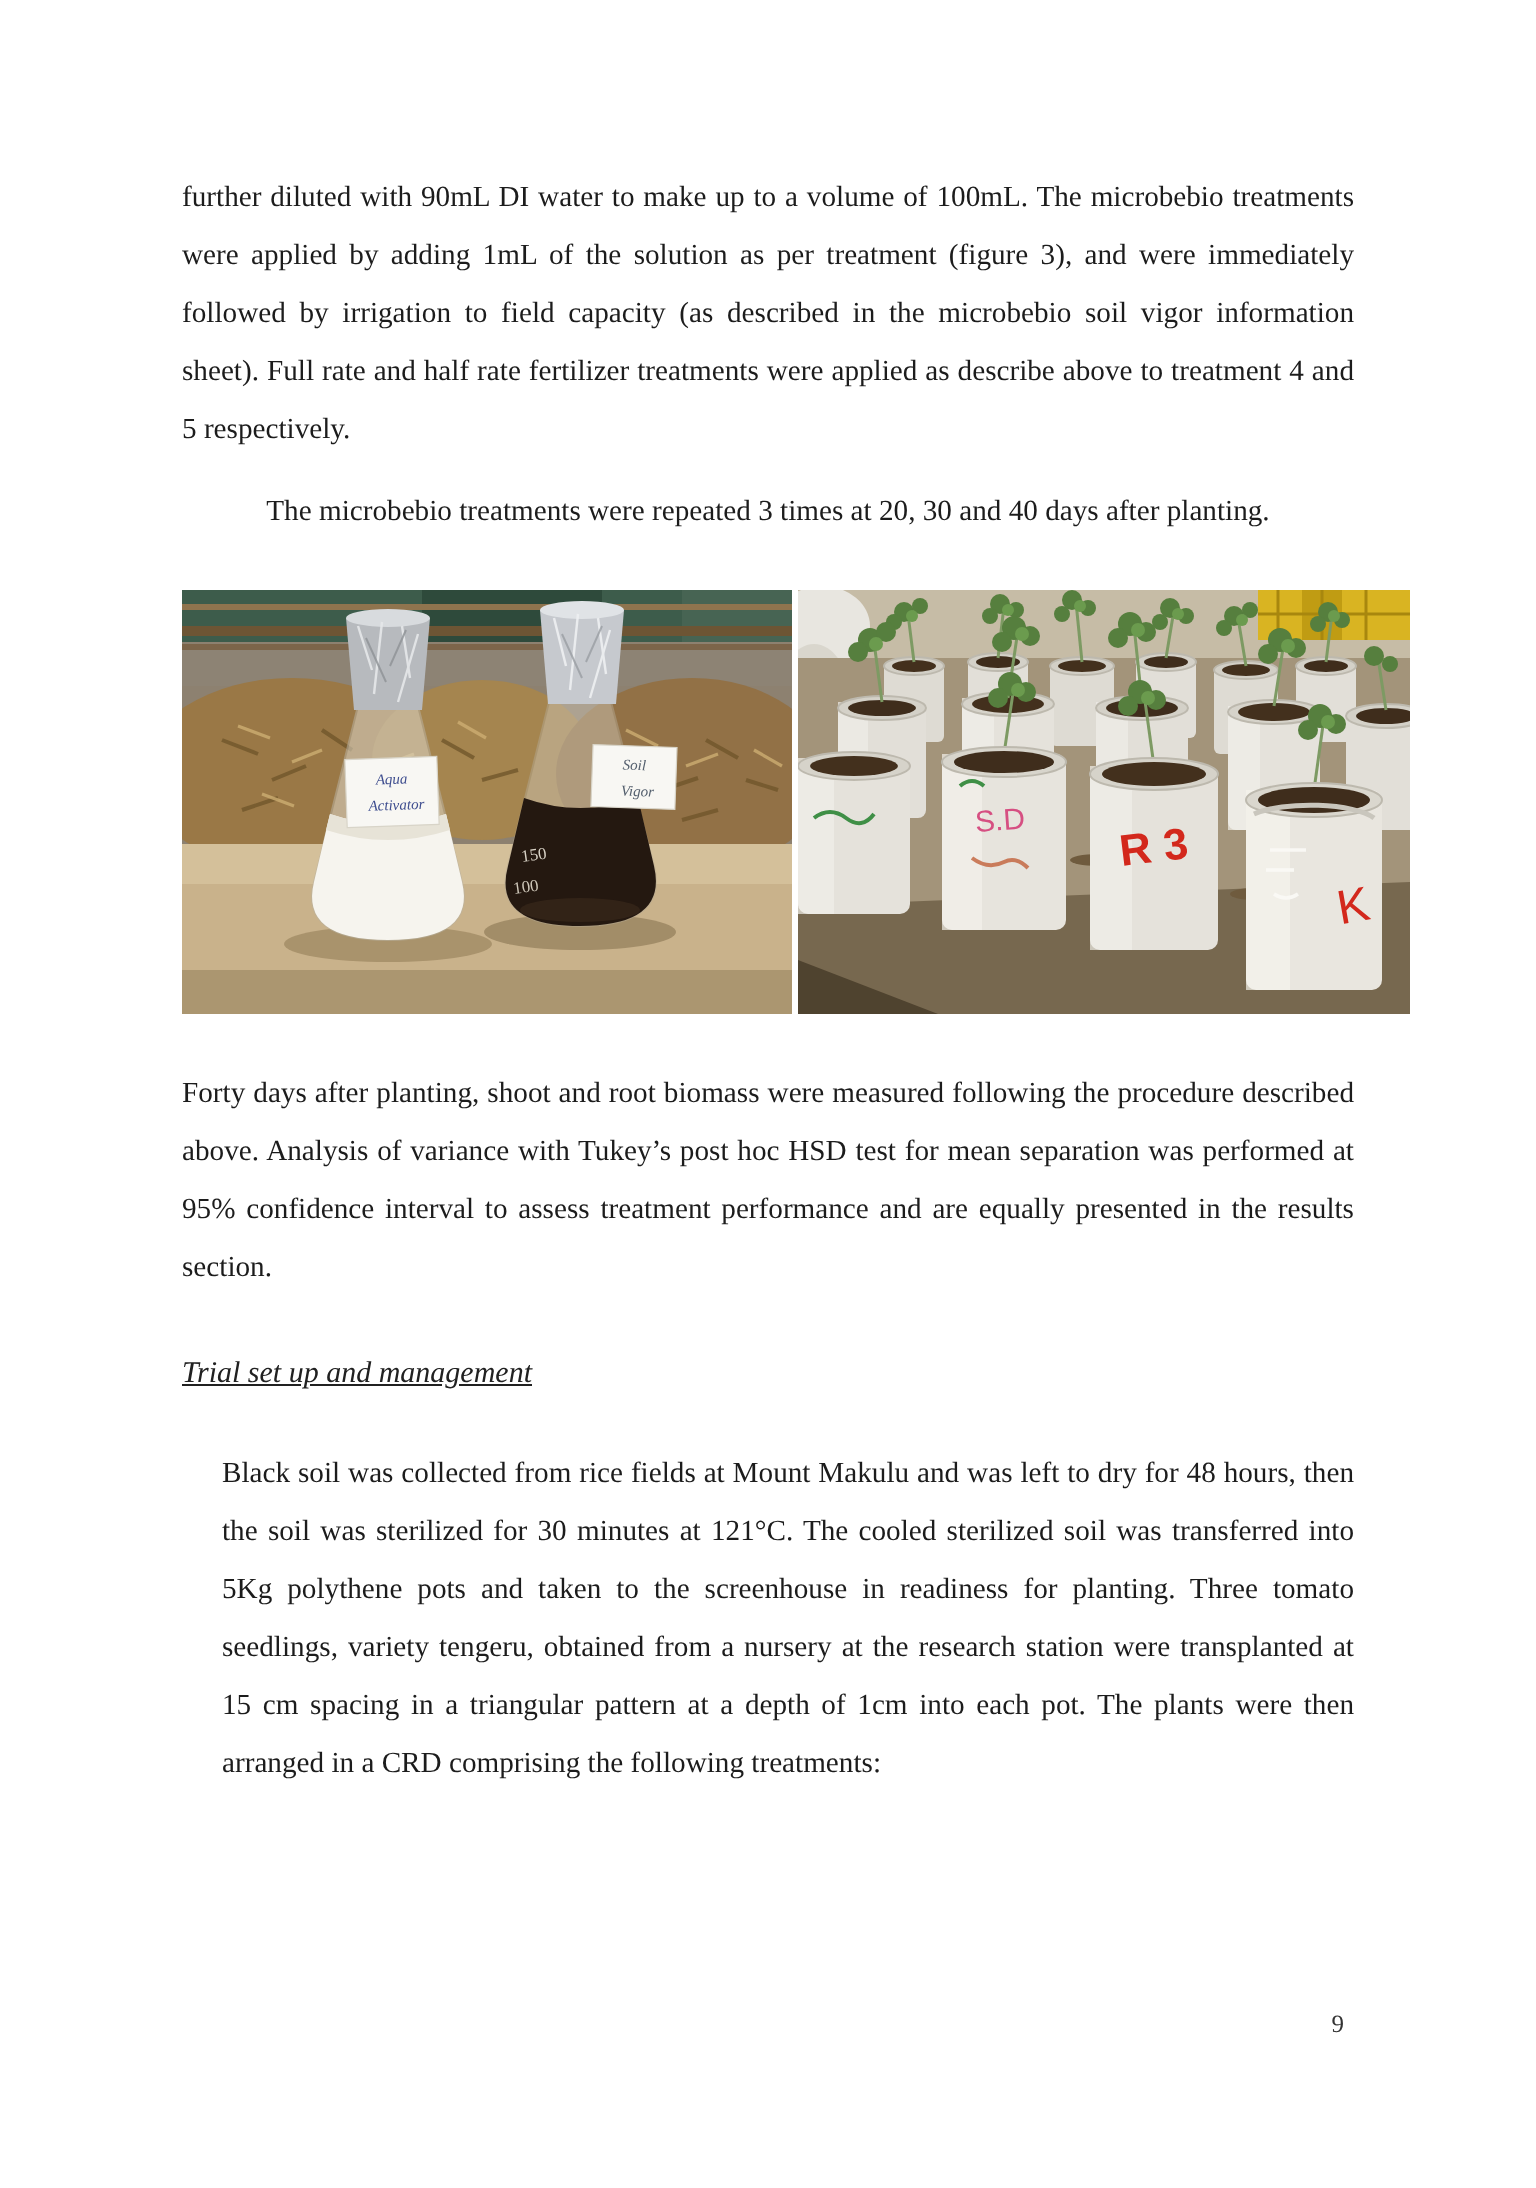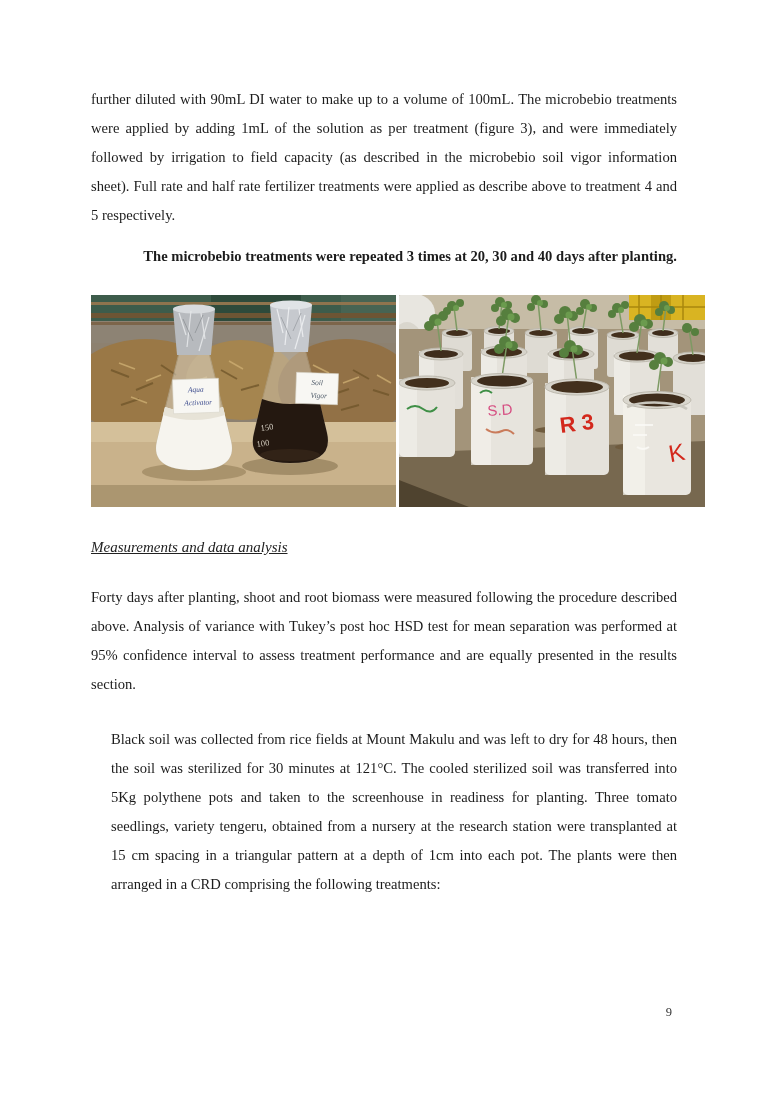--- a/index.html
+++ b/index.html
@@ -1,19 +1,19 @@
 <!DOCTYPE html>
 <html><head>
 <meta charset="utf-8">
 <style>
   html,body{margin:0;padding:0;background:#ffffff;}
   body{width:768px;height:1094px;font-family:"Liberation Serif","DejaVu Serif",serif;color:#1c1c1c;}
   .page{position:relative;width:768px;height:1094px;box-sizing:border-box;padding:85px 91px 0 91px;background:#ffffff;overflow:hidden;}
   .body-text{font-size:14.6px;line-height:29px;text-align:justify;margin:0;color:#1c1c1c;}
-  .body-text.single{text-align:right;font-weight:bold;}
+  .body-text.single{text-align:center;}
   #para-repeat{margin-top:12px;}
   .figure-row{margin-top:24px;display:flex;gap:3px;width:614px;}
   .figure-row svg{display:block;}
   .caption{margin-top:5px;width:616px;font-size:11.3px;line-height:15.5px;font-style:italic;font-weight:bold;color:#141414;text-align:left;}
   .cap-light{font-weight:normal;color:#4d4d4d;}
   .sub-heading{margin:30px 0 0 0;font-size:15px;line-height:20px;font-weight:normal;font-style:italic;text-decoration:underline;color:#212121;}
   #para-measure{margin-top:26px;}
   .main-heading{margin:16px 0 0 0;font-size:17px;line-height:24px;font-weight:bold;color:#111;}
   #heading-trial{margin-top:28px;}
   #para-trial{margin-top:26px;margin-left:20px;}
@@ -331,22 +331,22 @@
               <path d="M-24,40 h14"></path>
               <path d="M-20,52 q6,4 12,0"></path>
           </g>
           <text x="20" y="66" text-anchor="middle" font-size="24" font-family="Liberation Sans, sans-serif" fill="#d3281c" transform="rotate(-10 20 60)">K</text>
         </g>
       </g>
     </svg>
   </div>
 
 
-  <h3 class="sub-heading" id="heading-measurements">Measurements and data analysis</h3>
 
   <p class="body-text" id="para-measure">Forty days after planting, shoot and root biomass were measured following the procedure described above. Analysis of variance with Tukey’s post hoc HSD test for mean separation was performed at 95% confidence interval to assess treatment performance and are equally presented in the results section.</p>
 
 
+  <h3 class="sub-heading" id="heading-trial">Trial set up and management</h3>
 
   <p class="body-text" id="para-trial">Black soil was collected from rice fields at Mount Makulu and was left to dry for 48 hours, then the soil was sterilized for 30 minutes at 121°C. The cooled sterilized soil was transferred into 5Kg polythene pots and taken to the screenhouse in readiness for planting. Three tomato seedlings, variety tengeru, obtained from a nursery at the research station were transplanted at 15 cm spacing in a triangular pattern at a depth of 1cm into each pot. The plants were then arranged in a CRD comprising the following treatments:</p>
 
   <div class="page-number">9</div>
 </div>
 
 </body></html>

